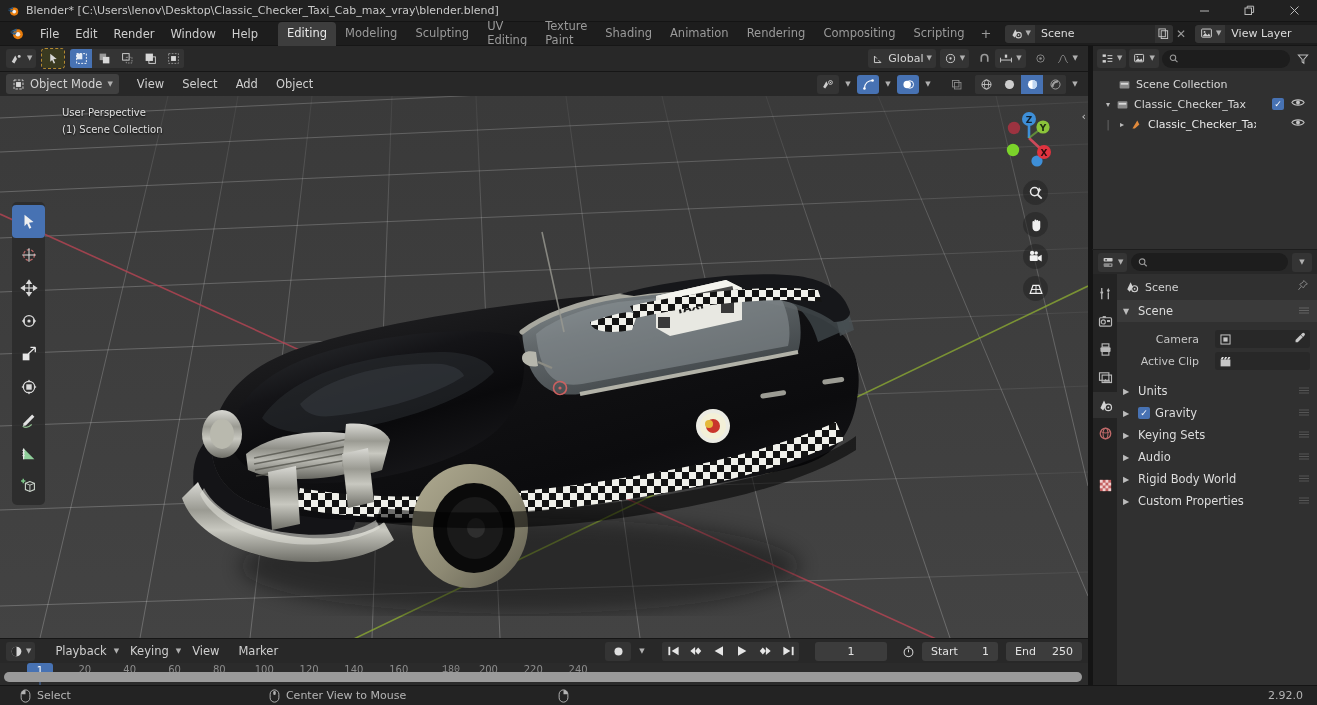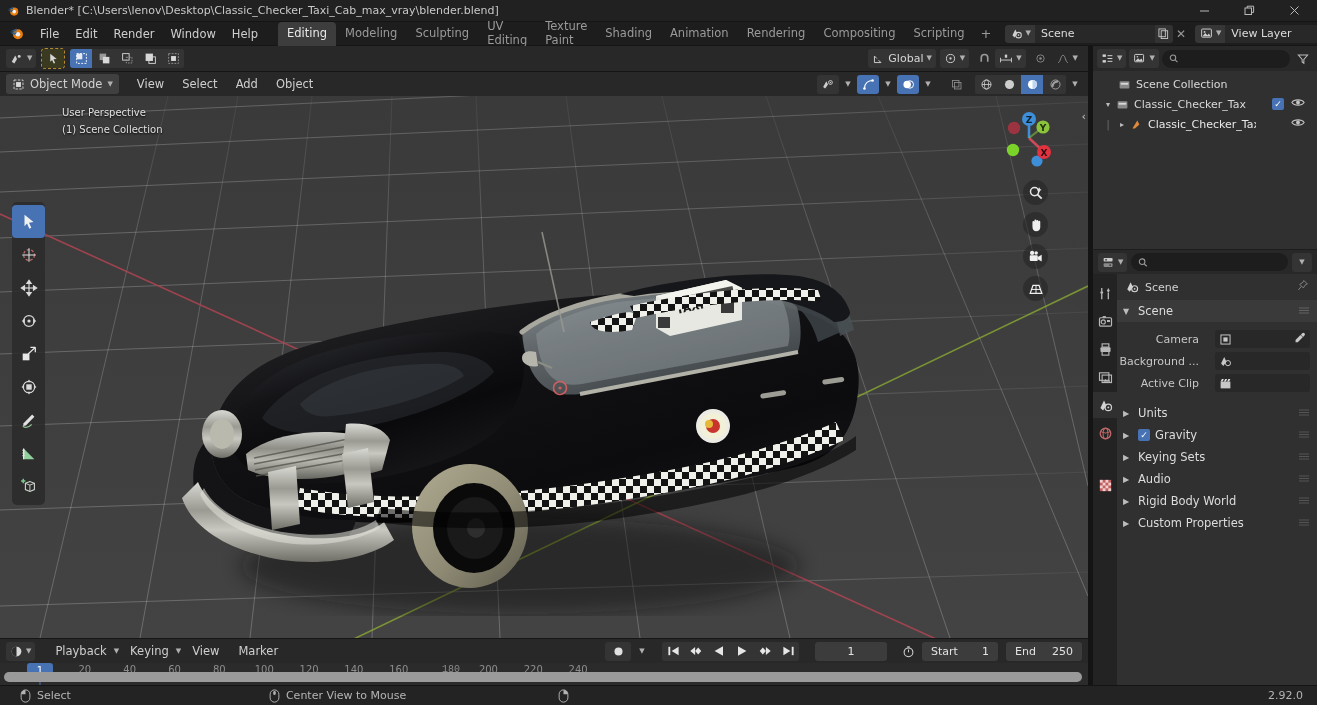--- a/index.html
+++ b/index.html
@@ -1105,30 +1105,20 @@
             <span class="grow"></span>
             <span>
               <svg width="12" height="12" viewBox="0 0 14 14">
                 <path d="M9.6 1.6 a1.8 1.8 0 0 1 2.6 2.6 L10.6 5.8 L8 3.2 Z" fill="#c8c8c8"></path>
                 <path d="M7.6 3.6 L10.2 6.2 L4.4 12 L1.8 12 L1.8 9.4 Z" fill="#c8c8c8"></path>
               </svg>
             </span>
           </div>
         </div>
 
-        <div class="prow">
-          <span class="plabel">Background ...</span>
-          <div class="pfield">
-            <svg width="13" height="13" viewBox="0 0 16 16">
-              <path d="M2.6 10.6 L6.4 2.6 L9 8 L5.4 13.4 Z" fill="#c8c8c8"></path>
-              <circle cx="11" cy="10" r="3.2" fill="none" stroke="#c8c8c8" stroke-width="1.2"></circle>
-            </svg>
-            <span class="grow"></span>
-          </div>
-        </div>
 
         <div class="prow">
           <span class="plabel">Active Clip</span>
           <div class="pfield">
             <svg width="13" height="13" viewBox="0 0 16 16">
               <rect x="2" y="5.6" width="12" height="8.4" fill="#c8c8c8"></rect>
               <path d="M2 5.6 L3.6 2.6 L6 2.6 L4.4 5.6 Z M6 5.6 L7.6 2.6 L10 2.6 L8.4 5.6 Z M10 5.6 L11.6 2.6 L14 2.6 L12.4 5.6 Z" fill="#e0e0e0"></path>
             </svg>
             <span class="grow"></span>
           </div>

